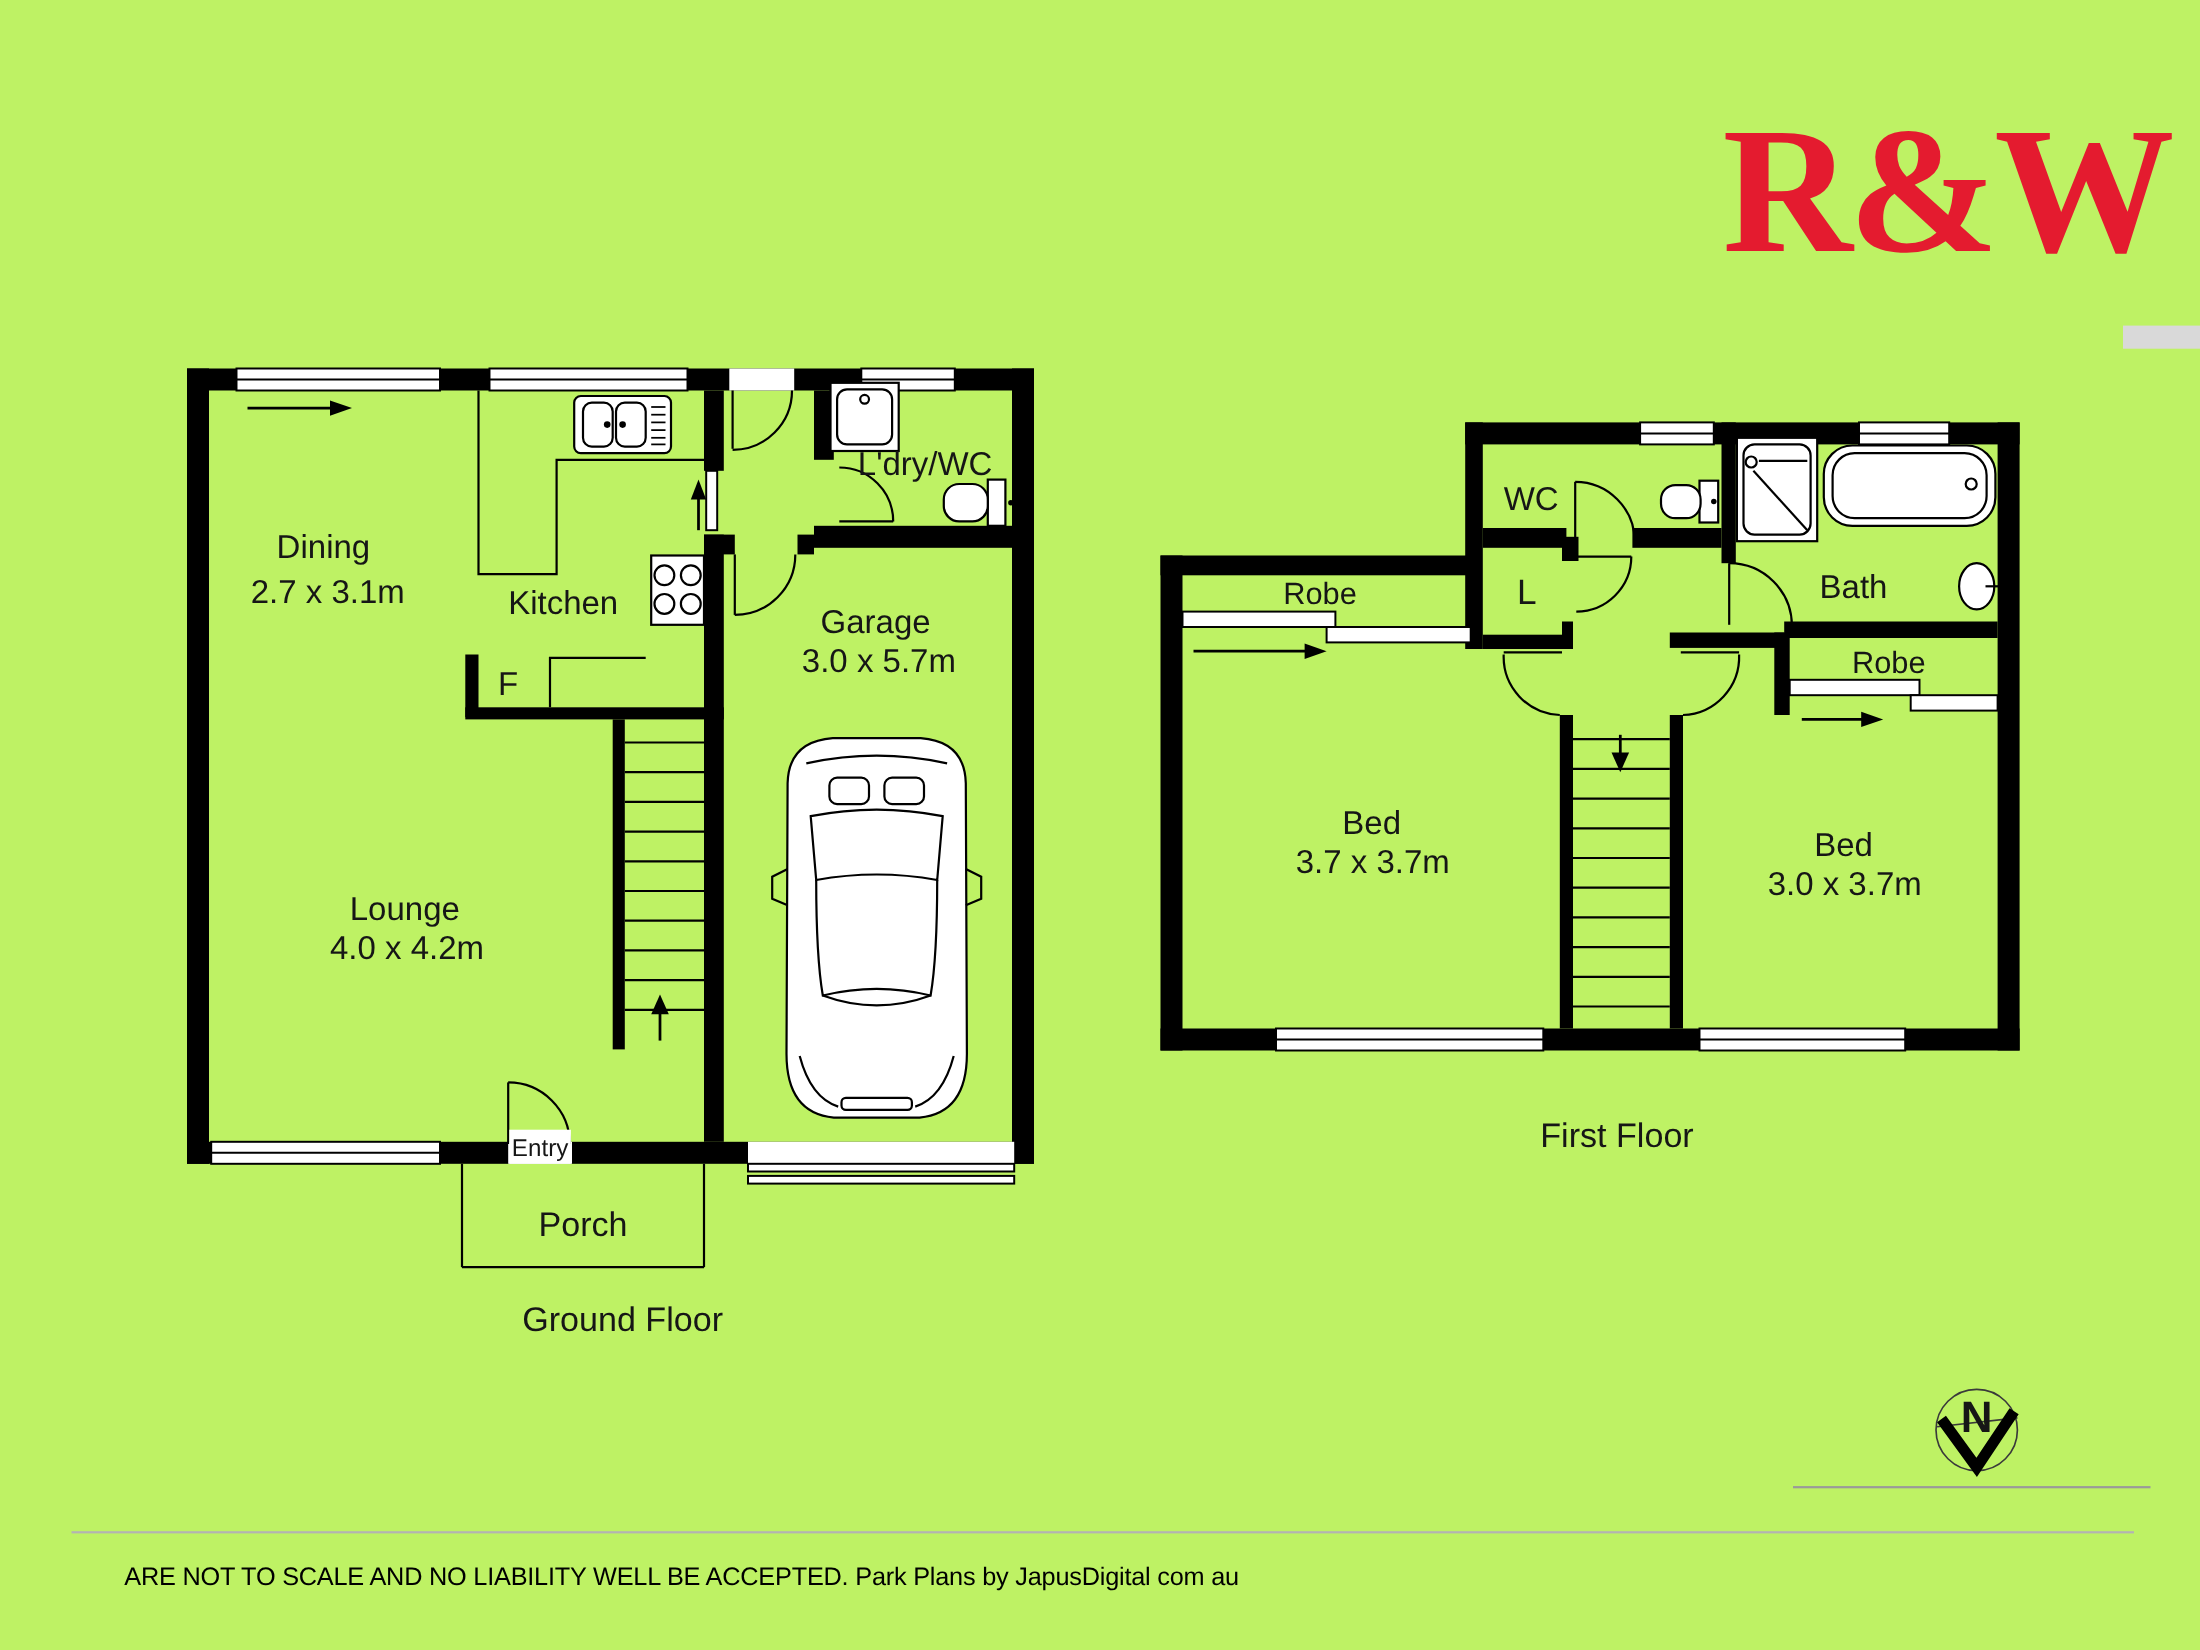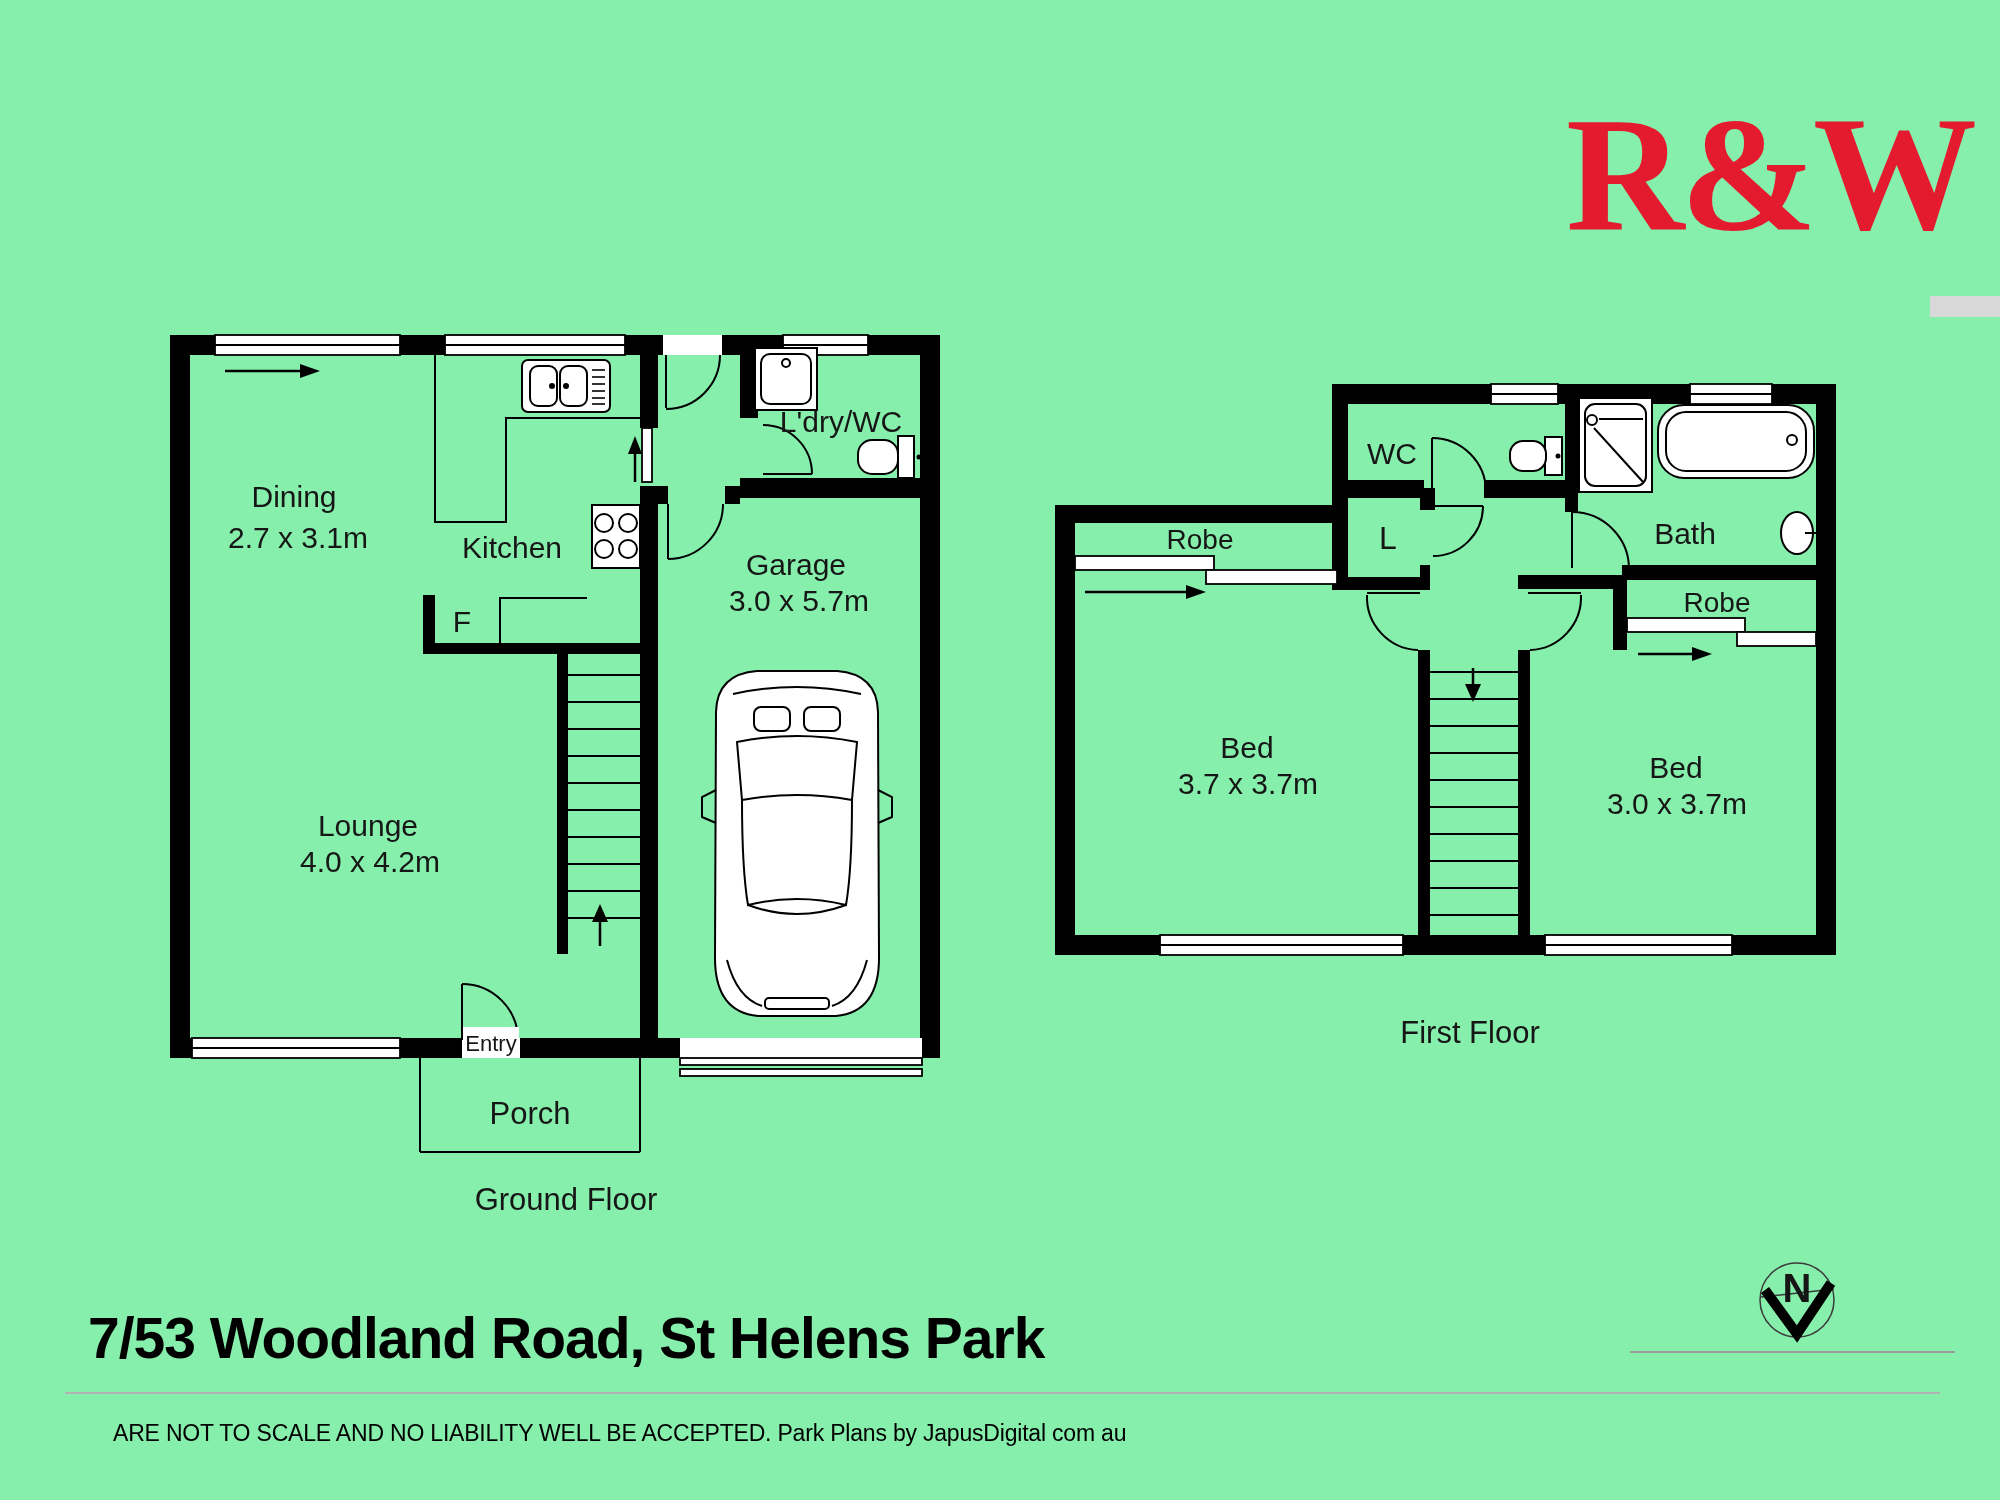--- a/index.html
+++ b/index.html
@@ -1,16 +1,16 @@
 <!DOCTYPE html>
 <html><head>
 <meta charset="utf-8">
 <style>
   html,body{margin:0;padding:0;background:#ffffff;}
-  .page{position:relative;width:2000px;height:1500px;background:#86efac;overflow:hidden;
+  .page{position:relative;width:2000px;height:1500px;background:#bef264;overflow:hidden;
         font-family:"Liberation Sans", sans-serif;color:#111;}
   .logo{position:absolute;left:1566px;top:92px;width:360px;
         font-family:"Liberation Serif", serif;font-weight:bold;
         font-size:164px;line-height:1.0;letter-spacing:-4px;}
   .gray-strip{position:absolute;left:1930px;top:296px;width:70px;height:21px;background:#d9d9d9;}
   .plan-svg{position:absolute;left:0;top:0;}
   .address{position:absolute;left:88px;top:1305px;font-size:57px;font-weight:bold;
            letter-spacing:-1px;color:#000;}
   .divider{position:absolute;left:65px;top:1392px;width:1875px;height:2px;background:#b3b3b3;}
   .compass-line{position:absolute;left:1630px;top:1351px;width:325px;height:2px;background:#9a9a9a;}
@@ -288,21 +288,20 @@
     </g>
 
     <g>
       <circle cx="1797" cy="1300" r="37" fill="none" stroke="#3a3a3a" stroke-width="1.5"></circle>
       <line x1="1761" y1="1297" x2="1834" y2="1289" stroke="#3a3a3a" stroke-width="1.5"></line>
       <polyline points="1765,1290 1797,1334 1831,1283" fill="none" stroke="#000" stroke-width="10"></polyline>
       <text x="1797" y="1302" font-size="40" font-weight="bold" text-anchor="middle">N</text>
     </g>
   </svg>
 
-  <div class="address">7/53 Woodland Road, St Helens Park</div>
   <div class="divider"></div>
   <div class="compass-line"></div>
 
   <div class="disclaimer">
     <div>ARE NOT TO SCALE AND NO LIABILITY WELL BE ACCEPTED. Park Plans by JapusDigital com au</div>
   </div>
 
 </div>
 
 </body></html>

